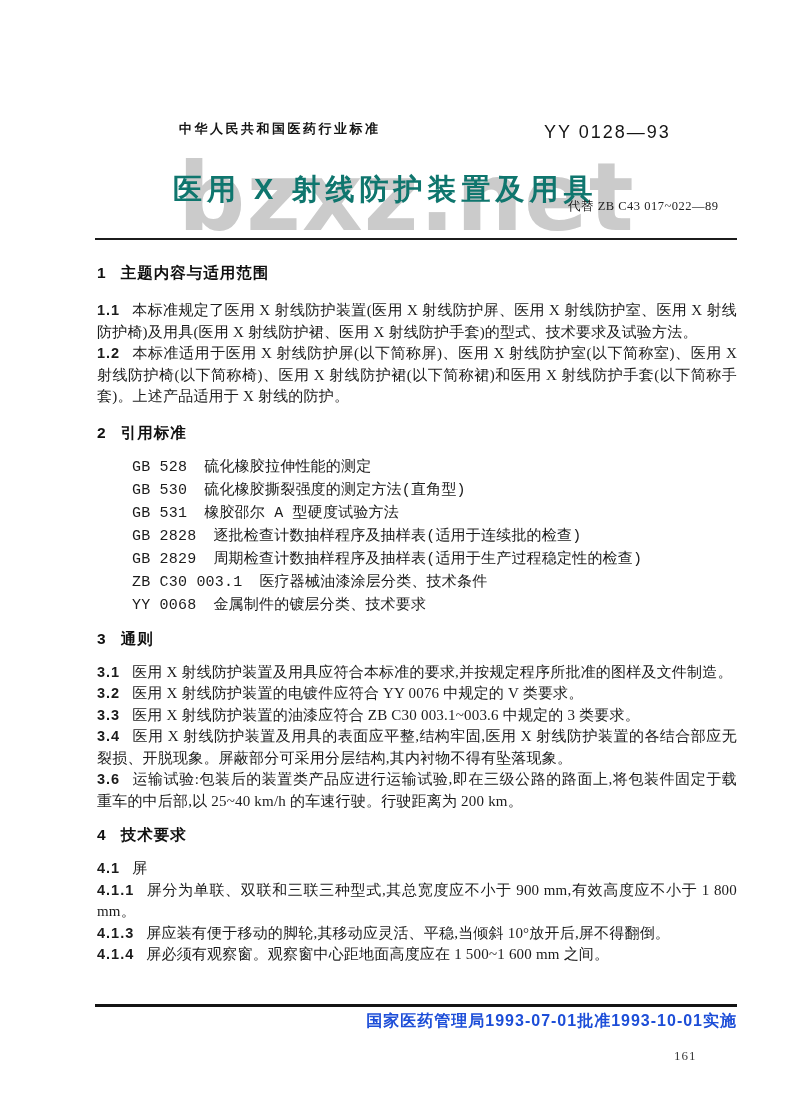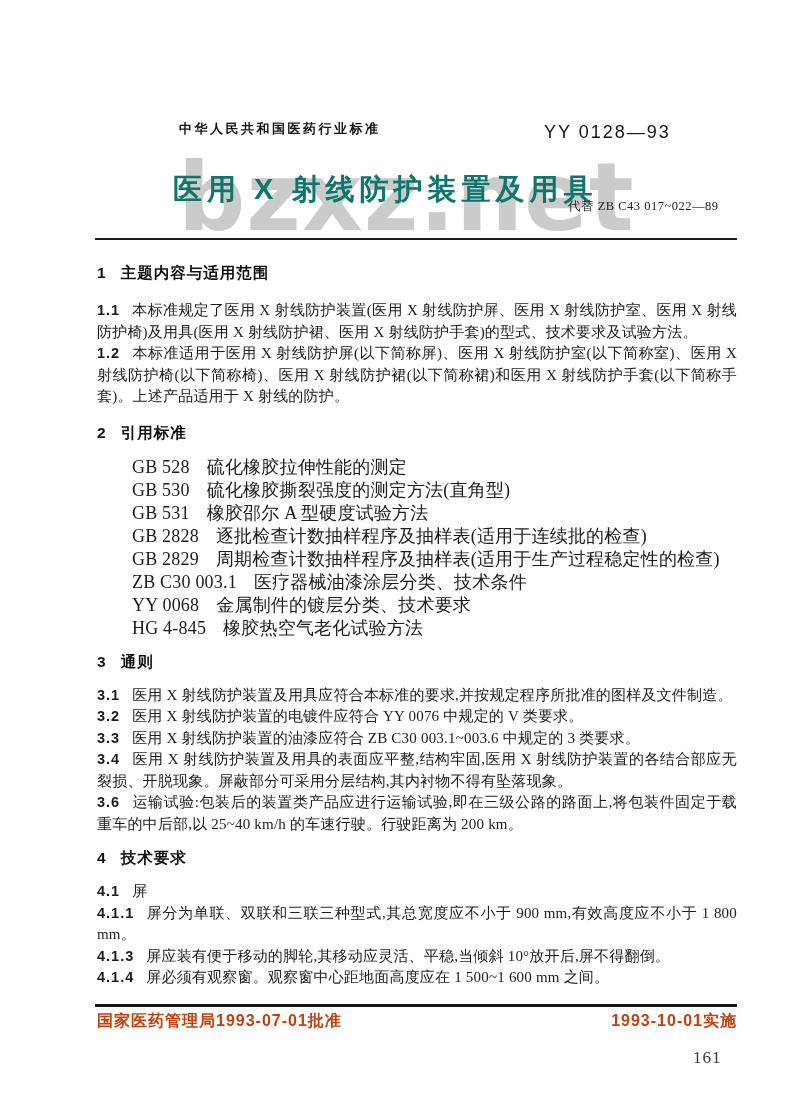--- a/index.html
+++ b/index.html
@@ -53,33 +53,33 @@
   .sec-h4 { margin:13px 0 12px; }
   .para {
     font-size:15px; line-height:21.5px; text-align:justify;
     color:#1b1b1b; letter-spacing:0.2px;
   }
   .plabel {
     font-family:"Liberation Sans", sans-serif; font-weight:bold;
     font-size:14.5px; margin-right:12px; letter-spacing:1px;
   }
   .ref-list { margin:2px 0 4px; }
-  .ref-line { padding-left:35px; font-size:18px; line-height:23px; letter-spacing:0.2px; }
+  .ref-line { padding-left:35px; font-size:15px; line-height:23px; letter-spacing:0.2px;font-family:Liberation Mono, monospace; }
   .ref-code { margin-right:17px; white-space:nowrap; }
   
   .rule-bottom { position:absolute; left:95px; top:1004px; width:642px; border-top:3px solid #141414; z-index:1; }
   .footer-row {
     position:absolute; left:97px; top:1011px; width:640px; z-index:1;
-    display:flex; justify-content:space-between;
+    display:flex; justify-content:flex-end;
     font-family:"Liberation Sans", sans-serif; font-weight:bold;
-    font-size:16px; letter-spacing:1px; color:#c2410c;
+    font-size:16px; letter-spacing:1px; color:#1d4ed8;
   }
   .page-number {
     position:absolute; left:674px; top:1048px; z-index:1;
-    font-size:17px; color:#3a3a3a; letter-spacing:1px;margin-left:19px;
+    font-size:13px; color:#3a3a3a; letter-spacing:1px;
   }
 </style>
 </head>
 <body>
 
 <div class="page">
 
   <div class="watermark">bzxz.net</div>
 
   <div class="hdr">
@@ -123,23 +123,20 @@
       </div>
       <div class="ref-line">
         <span class="ref-code">GB 2829</span><span>周期检查计数抽样程序及抽样表(适用于生产过程稳定性的检查)</span>
       </div>
       <div class="ref-line">
         <span class="ref-code">ZB C30 003.1</span><span>医疗器械油漆涂层分类、技术条件</span>
       </div>
       <div class="ref-line">
         <span class="ref-code">YY 0068</span><span>金属制件的镀层分类、技术要求</span>
       </div>
-      <div class="ref-line">
-        <span class="ref-code">HG 4-845</span><span>橡胶热空气老化试验方法</span>
-      </div>
     </div>
 
     <div class="sec-h sec-h3">
       <span class="sec-num">3</span>
       <span>通则</span>
     </div>
     <p class="para">
       <span class="plabel">3.1</span><span>医用 X 射线防护装置及用具应符合本标准的要求,并按规定程序所批准的图样及文件制造。</span>
     </p>
     <p class="para">

